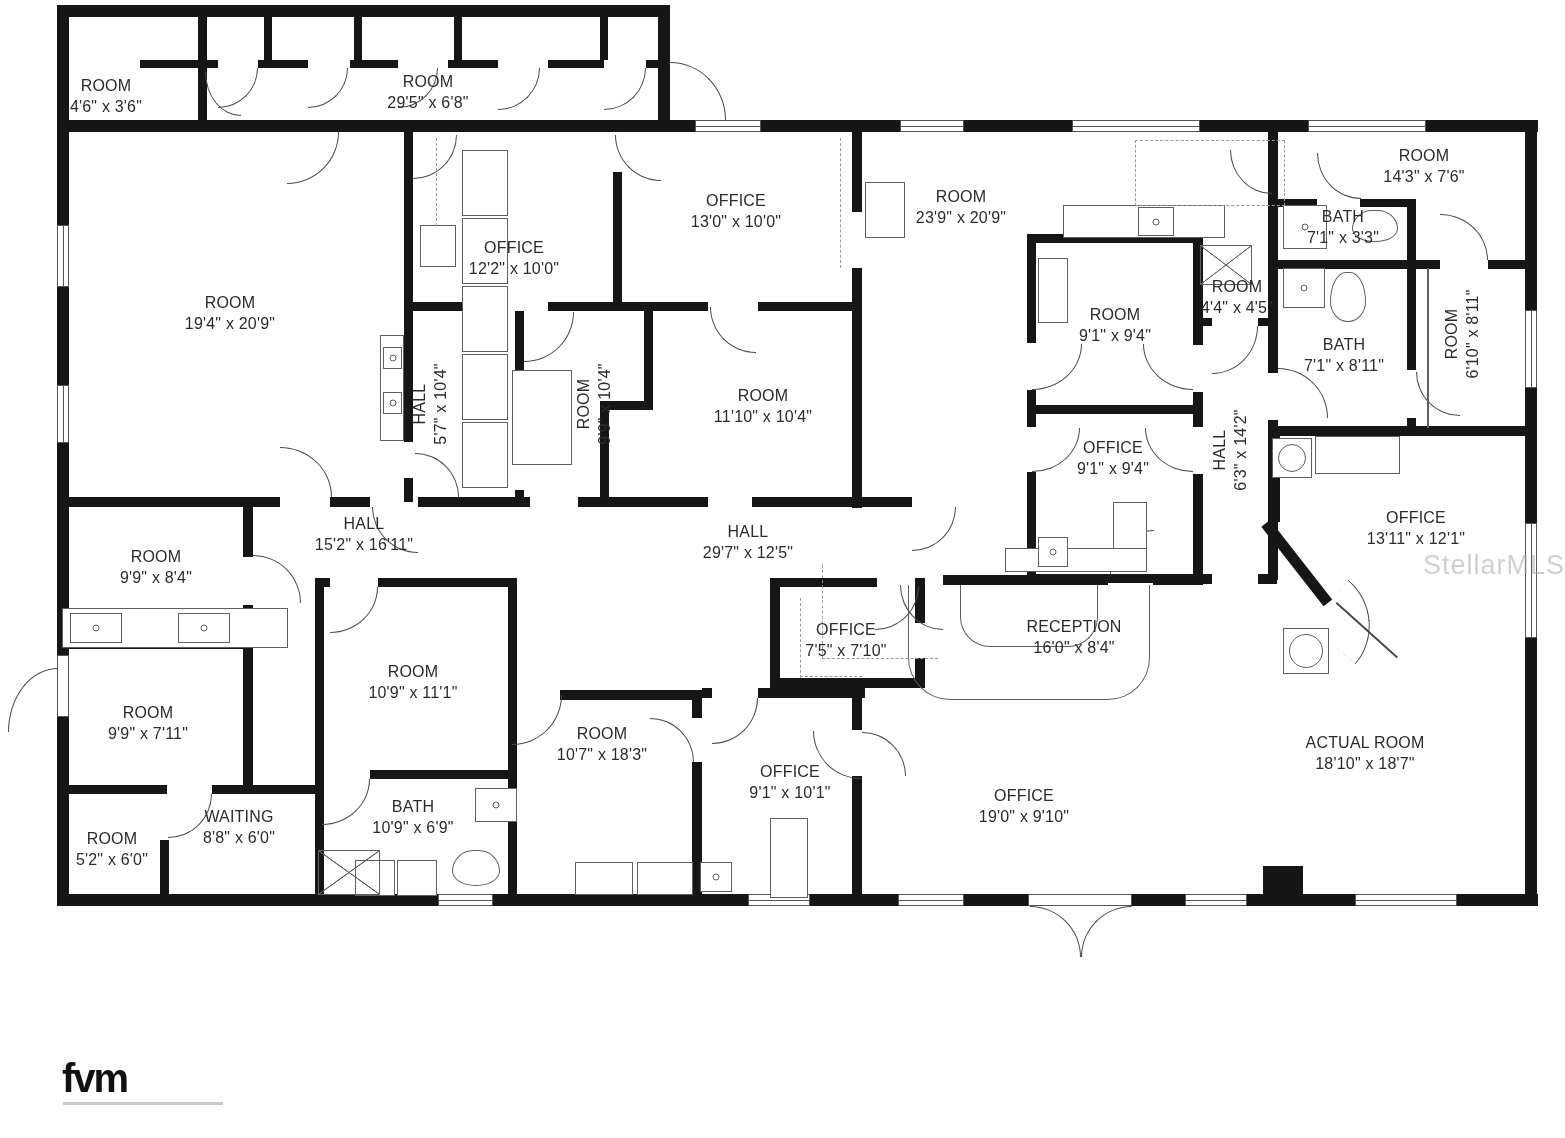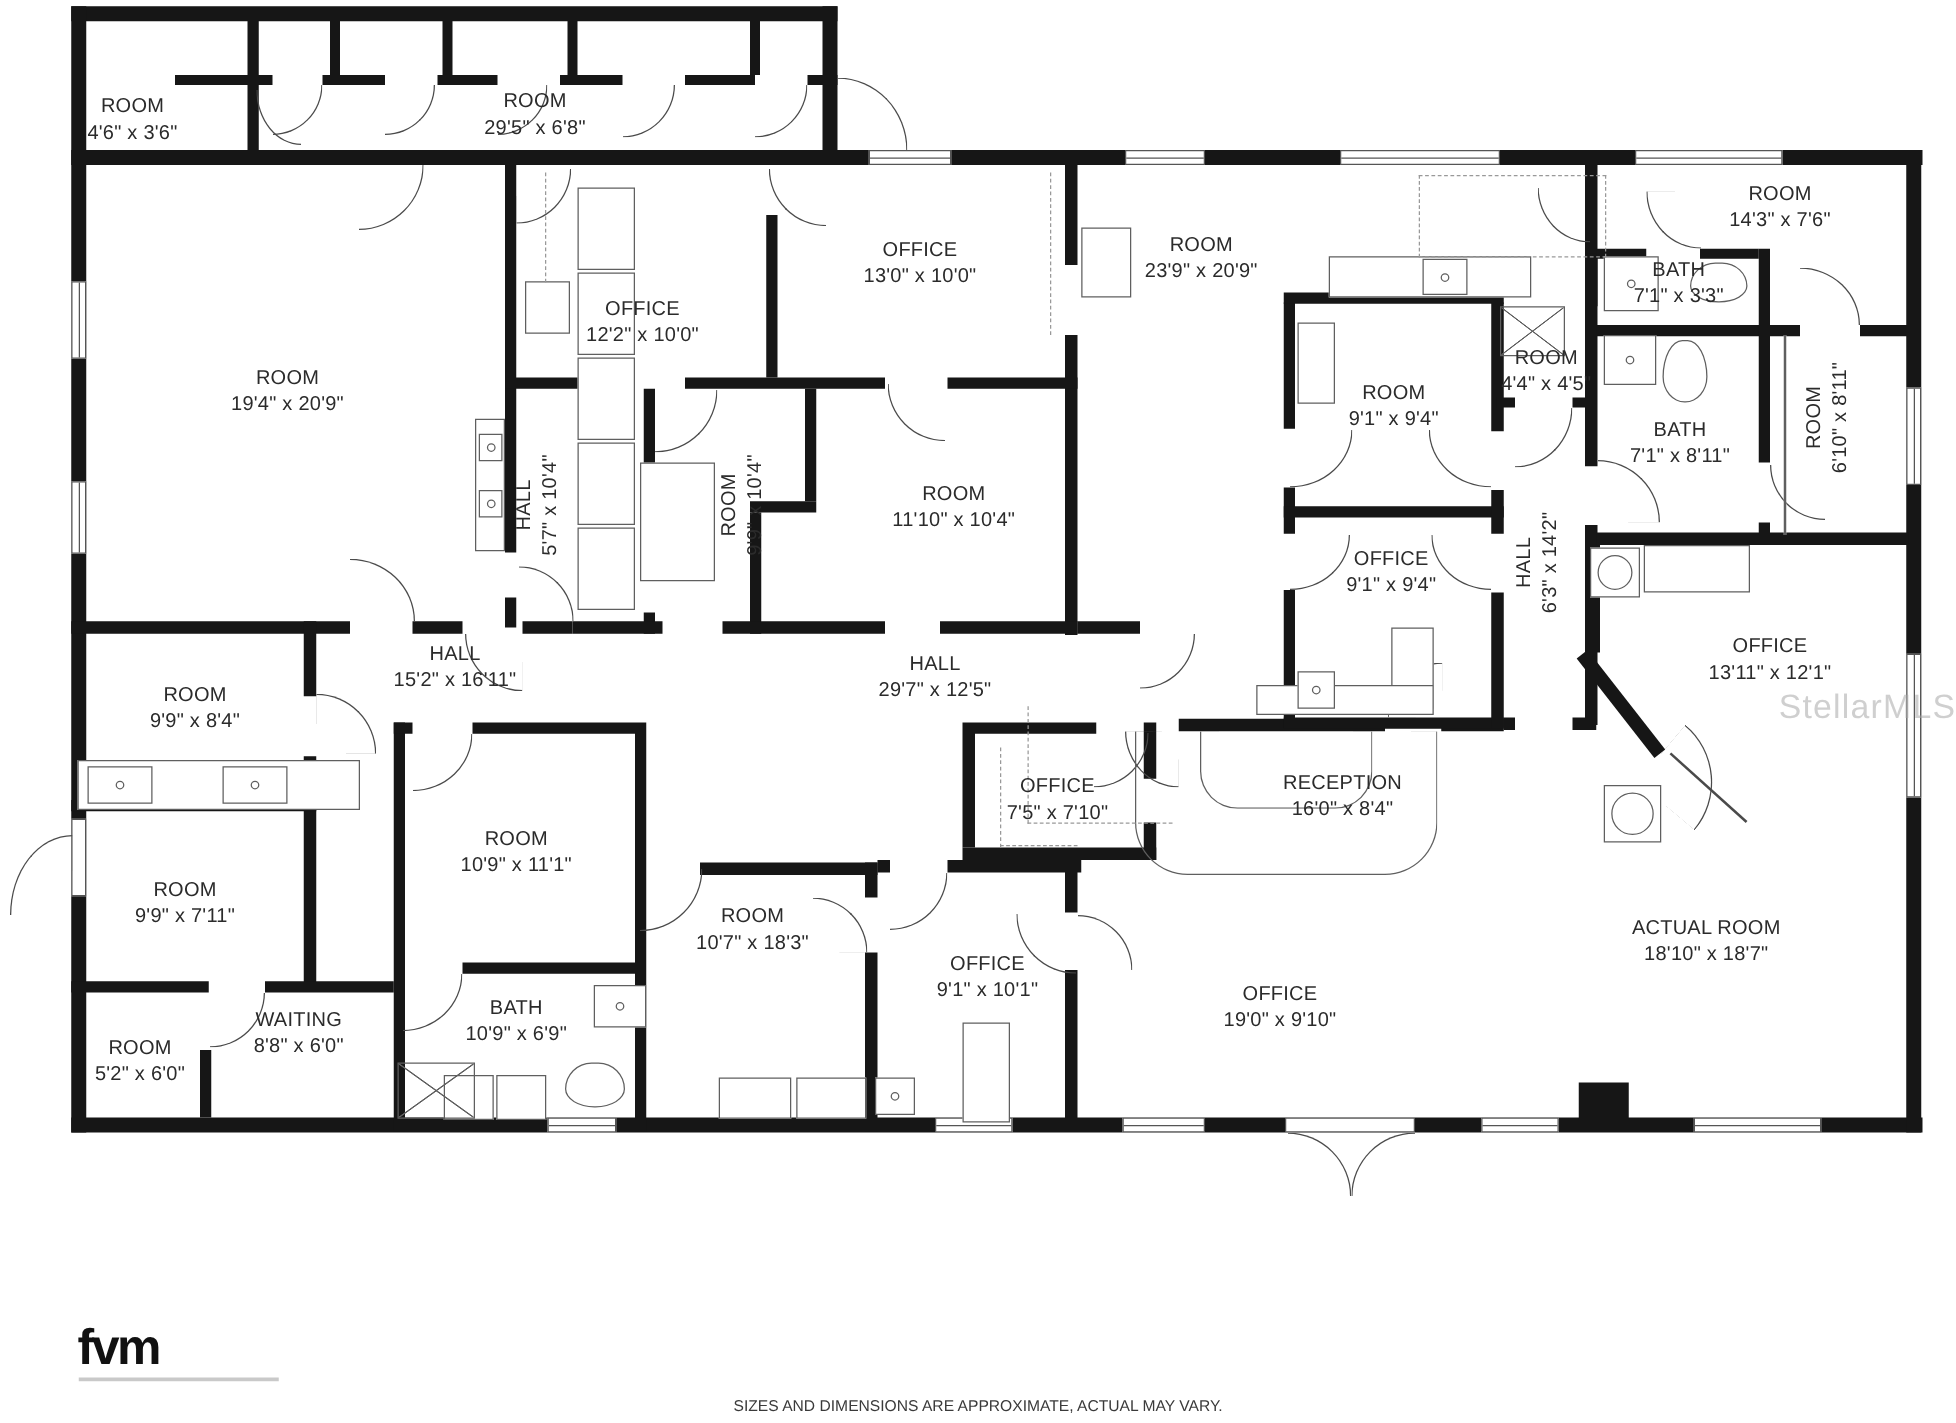--- a/index.html
+++ b/index.html
@@ -364,15 +364,14 @@
         <div>WAITING</div>
         <div>8'8" x 6'0"</div>
       </div>
       <div class="lbl" style="left: 413px; top: 817px;">
         <div>BATH</div>
         <div>10'9" x 6'9"</div>
       </div>
     </div>
   <div id="logo">fvm</div>
   <div id="logo-tagline"></div>
-  <div id="disclaimer">SIZES AND DIMENSIONS ARE APPROXIMATE, ACTUAL MAY VARY.</div>
   <div id="watermark">StellarMLS</div>
 </div>
 
 </body></html>

